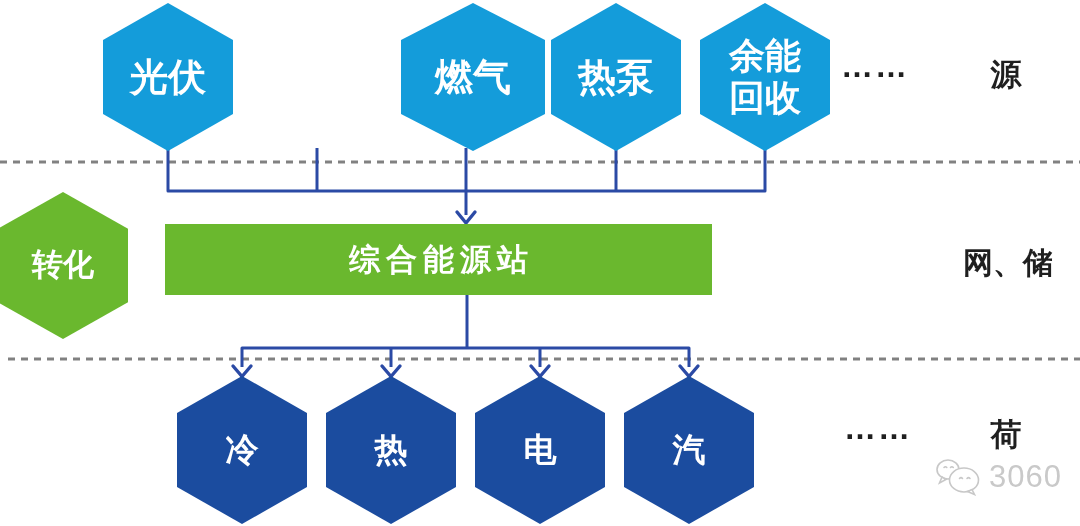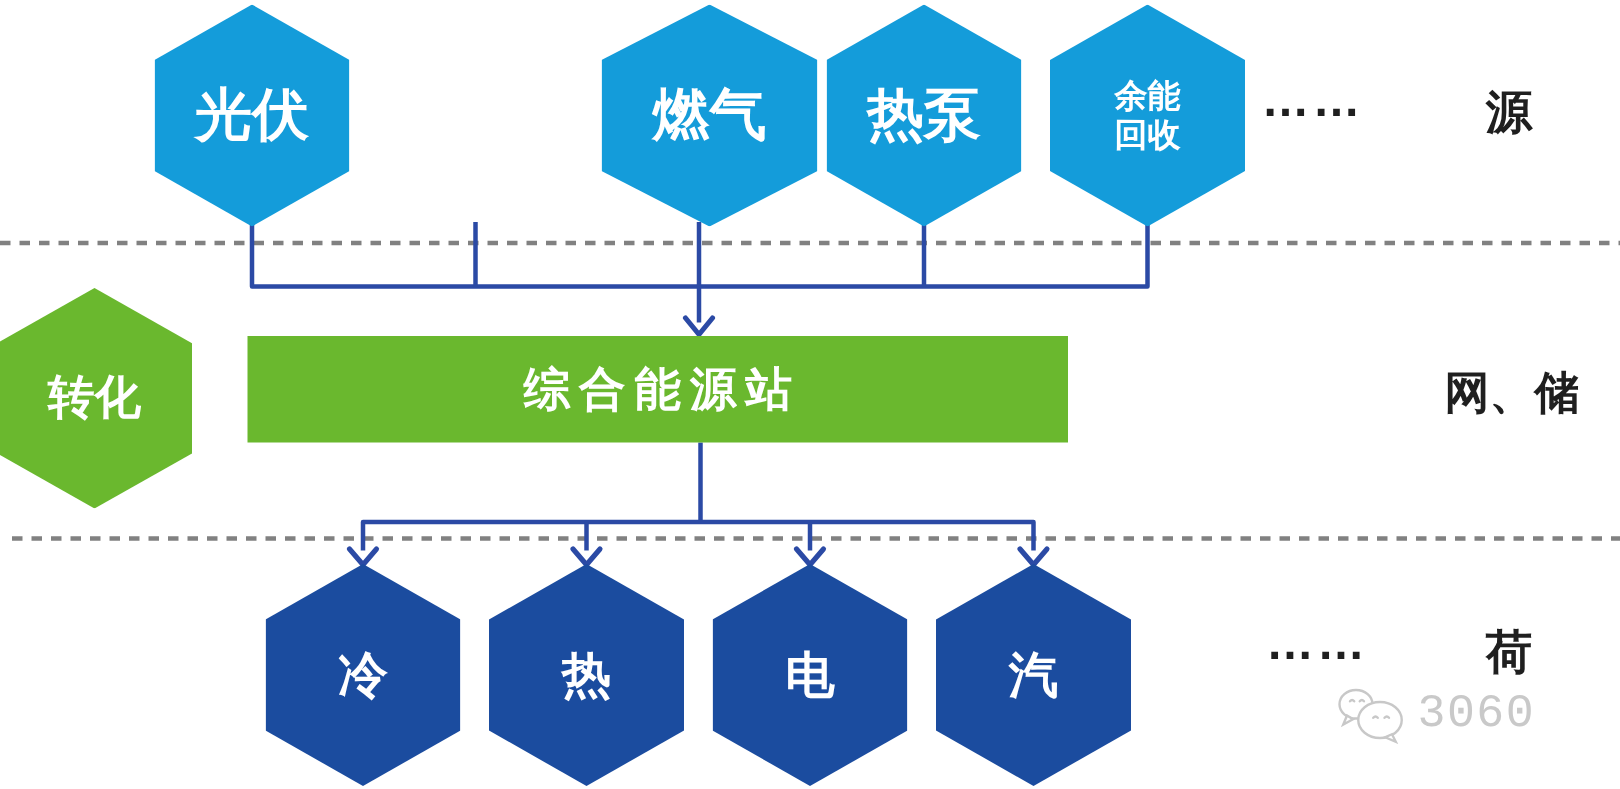--- a/index.html
+++ b/index.html
@@ -16,30 +16,30 @@
   body{font-family:"Liberation Sans","DejaVu Sans",sans-serif;}
   .canvas{position:relative;width:1080px;height:526px;background:#ffffff;overflow:hidden;}
   .layer{position:absolute;left:0;top:0;width:1080px;height:526px;}
   .conn{stroke:var(--connector-blue);stroke-width:3;fill:none;stroke-linejoin:round;}
   .arrowhead{stroke:var(--connector-blue);stroke-width:3.4;fill:none;stroke-linejoin:round;stroke-linecap:round;}
   .dash{stroke:var(--dash-gray);stroke-width:3;stroke-dasharray:7 6;fill:none;}
   .hex{position:absolute;clip-path:polygon(50% 0,100% 25%,100% 75%,50% 100%,0 75%,0 25%);
        display:flex;align-items:center;justify-content:center;color:#fff;font-weight:bold;
        text-align:center;line-height:1.18;white-space:pre-line;}
   .hex.blue{background:var(--source-blue);font-size:38px;}
-  .hex.blue.small{font-size:22px;}
+  .hex.blue.small{font-size:36px;}
   .hex.green{background:var(--green);font-size:31px;}
   .hex.navy{background:var(--load-navy);font-size:33px;}
   .station-bar{position:absolute;left:165px;top:224px;width:547px;height:71px;background:var(--green);
        color:#fff;font-weight:bold;font-size:31px;letter-spacing:6px;display:flex;align-items:center;
        justify-content:center;padding-left:6px;}
   .row-label{position:absolute;color:var(--label-black);font-weight:bold;text-align:center;line-height:1;}
   .ellipsis{position:absolute;color:var(--label-black);font-weight:bold;font-size:32px;letter-spacing:2px;
        line-height:1;text-align:center;}
-  .watermark{position:absolute;left:890px;top:456px;display:flex;align-items:center;gap:5px;font-family:Liberation Mono, monospace;}
+  .watermark{position:absolute;left:934px;top:456px;display:flex;align-items:center;gap:5px;}
   .watermark-text{color:var(--watermark-gray);font-size:31px;line-height:1;letter-spacing:1px;}
 </style>
 </head>
 <body>
 
 <div class="canvas">
 
   <svg class="layer" viewBox="0 0 1080 526">
 
     <line class="dash" x1="0" y1="162" x2="1080" y2="162"></line>

